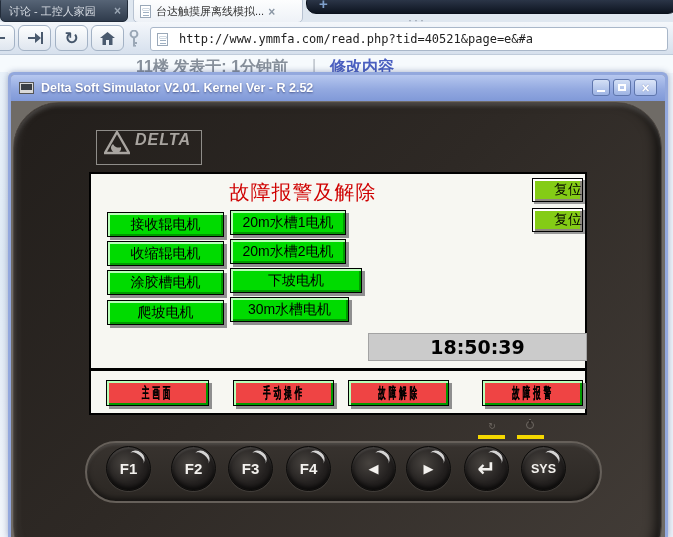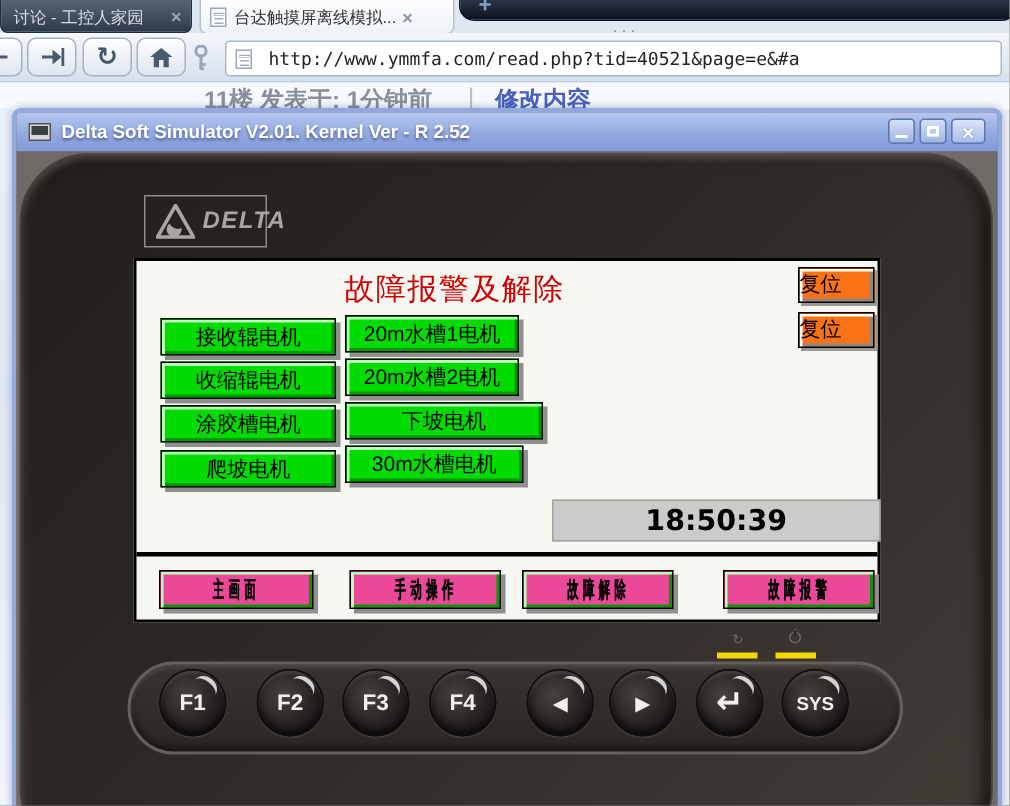--- a/index.html
+++ b/index.html
@@ -62,50 +62,50 @@
   .minglyph { display:block; width:8px; height:2px; background:#fff; margin-top:7px; }
 
   .client { position:absolute; left:0; top:26px; width:654px; height:440px; background:#6f6b66; overflow:hidden; }
 
   
   .bezel { position:absolute; left:2px; top:1px; width:649px; height:470px; border-radius:46px;
     background:linear-gradient(135deg,#221e1b 0%,#2e2925 45%,#433d38 100%);
     border:1px solid #4e4843;
     box-shadow:inset 0 3px 4px rgba(255,255,255,.16), inset 4px 0 8px rgba(255,255,255,.07),
                inset -5px -3px 12px rgba(0,0,0,.75); }
-  .logo-box { position:absolute; left:82px; top:27px; width:82px; height:35px; border:1px solid #8f8d89;
-    display:flex; align-items:center; padding-left:7px; }
+  .logo-box { position:absolute; left:82px; top:27px; width:106px; height:35px; border:1px solid #8f8d89;
+    display:flex; align-items:flex-start; padding-left:7px; }
   .logo-tri { flex:none; margin-right:5px; }
   .logo-text { color:#a9a5a0; font-weight:bold; font-size:16px; letter-spacing:1px; font-style:italic; }
 
   .screen { position:absolute; left:75px; top:69px; width:498px; height:243px;
     background:#f7f7f2; border:2px solid #000; }
   .scr-title { position:absolute; left:0; top:5px; width:424px; text-align:center;
     color:#cf0000; font-size:20px; letter-spacing:1px; }
 
-  .graybtn { position:absolute; width:51px; height:24px; background:#f97316; border:1px solid #000;
+  .graybtn { position:absolute; width:51px; height:24px; background:#84cc16; border:1px solid #000;
     box-shadow:inset 2px 2px 0 #ffffff, inset -2px -2px 0 #8c887f, 2px 2px 0 #9a9a9a;
-    display:flex; align-items:center; justify-content:flex-start; font-size:14px; color:#000; }
+    display:flex; align-items:center; justify-content:flex-end; font-size:14px; color:#000; }
   .reset1 { left:441px; top:4px; }
   .reset2 { left:441px; top:34px; }
 
   .gbtn { position:absolute; height:25px; background:#00db00; border:1px solid #000;
     box-shadow:inset 2px 2px 0 #b9ffb9, inset -2px -2px 0 #009a00, 3px 3px 0 #8f8f8f;
     display:flex; align-items:center; justify-content:center; font-size:14px; color:#000; }
   .col-l { left:16px; width:117px; }
   .col-r { left:139px; width:116px; }
   .l0{top:38px}.l1{top:67px}.l2{top:96px}.l3{top:126px}
   .r0{top:36px}.r1{top:65px}.r2{top:94px;width:132px}.r3{top:123px;width:119px}
 
   .timebar { position:absolute; left:277px; top:159px; width:219px; height:28px; background:#cbcbcb;
     border:1px solid #a3a3a3; display:flex; align-items:center; justify-content:center;
     font-size:19px; font-weight:bold; color:#000; font-family:"DejaVu Sans",sans-serif; }
   .divider { position:absolute; left:0px; top:194px; width:494px; height:3px; background:#000; }
 
-  .navbtn { position:absolute; top:206px; height:26px; background:#ec4899; border:1px solid #000;
+  .navbtn { position:absolute; top:206px; height:26px; background:#ef4444; border:1px solid #000;
     box-shadow:inset 2px 2px 0 #b9ffb9, inset -2px -2px 0 #009a00, 3px 3px 0 #8f8f8f;
     display:flex; align-items:center; justify-content:center; overflow:hidden; }
   .navbtn .squeeze { font-size:15px; font-weight:bold; color:#000; letter-spacing:6px;
     transform:scaleX(.5); white-space:nowrap; text-shadow:.6px 0 0 #000; }
   .n0{left:15px;width:103px}.n1{left:142px;width:101px}.n2{left:257px;width:101px}.n3{left:391px;width:101px}
 
   
   .keypad { position:absolute; left:71px; top:338px; width:517px; height:62px; border-radius:32px;
     border:2px solid #66605a; background:linear-gradient(#38332f,#2b2723);
     box-shadow:inset 0 2px 3px rgba(255,255,255,.12), inset 0 -3px 5px rgba(0,0,0,.5); }

